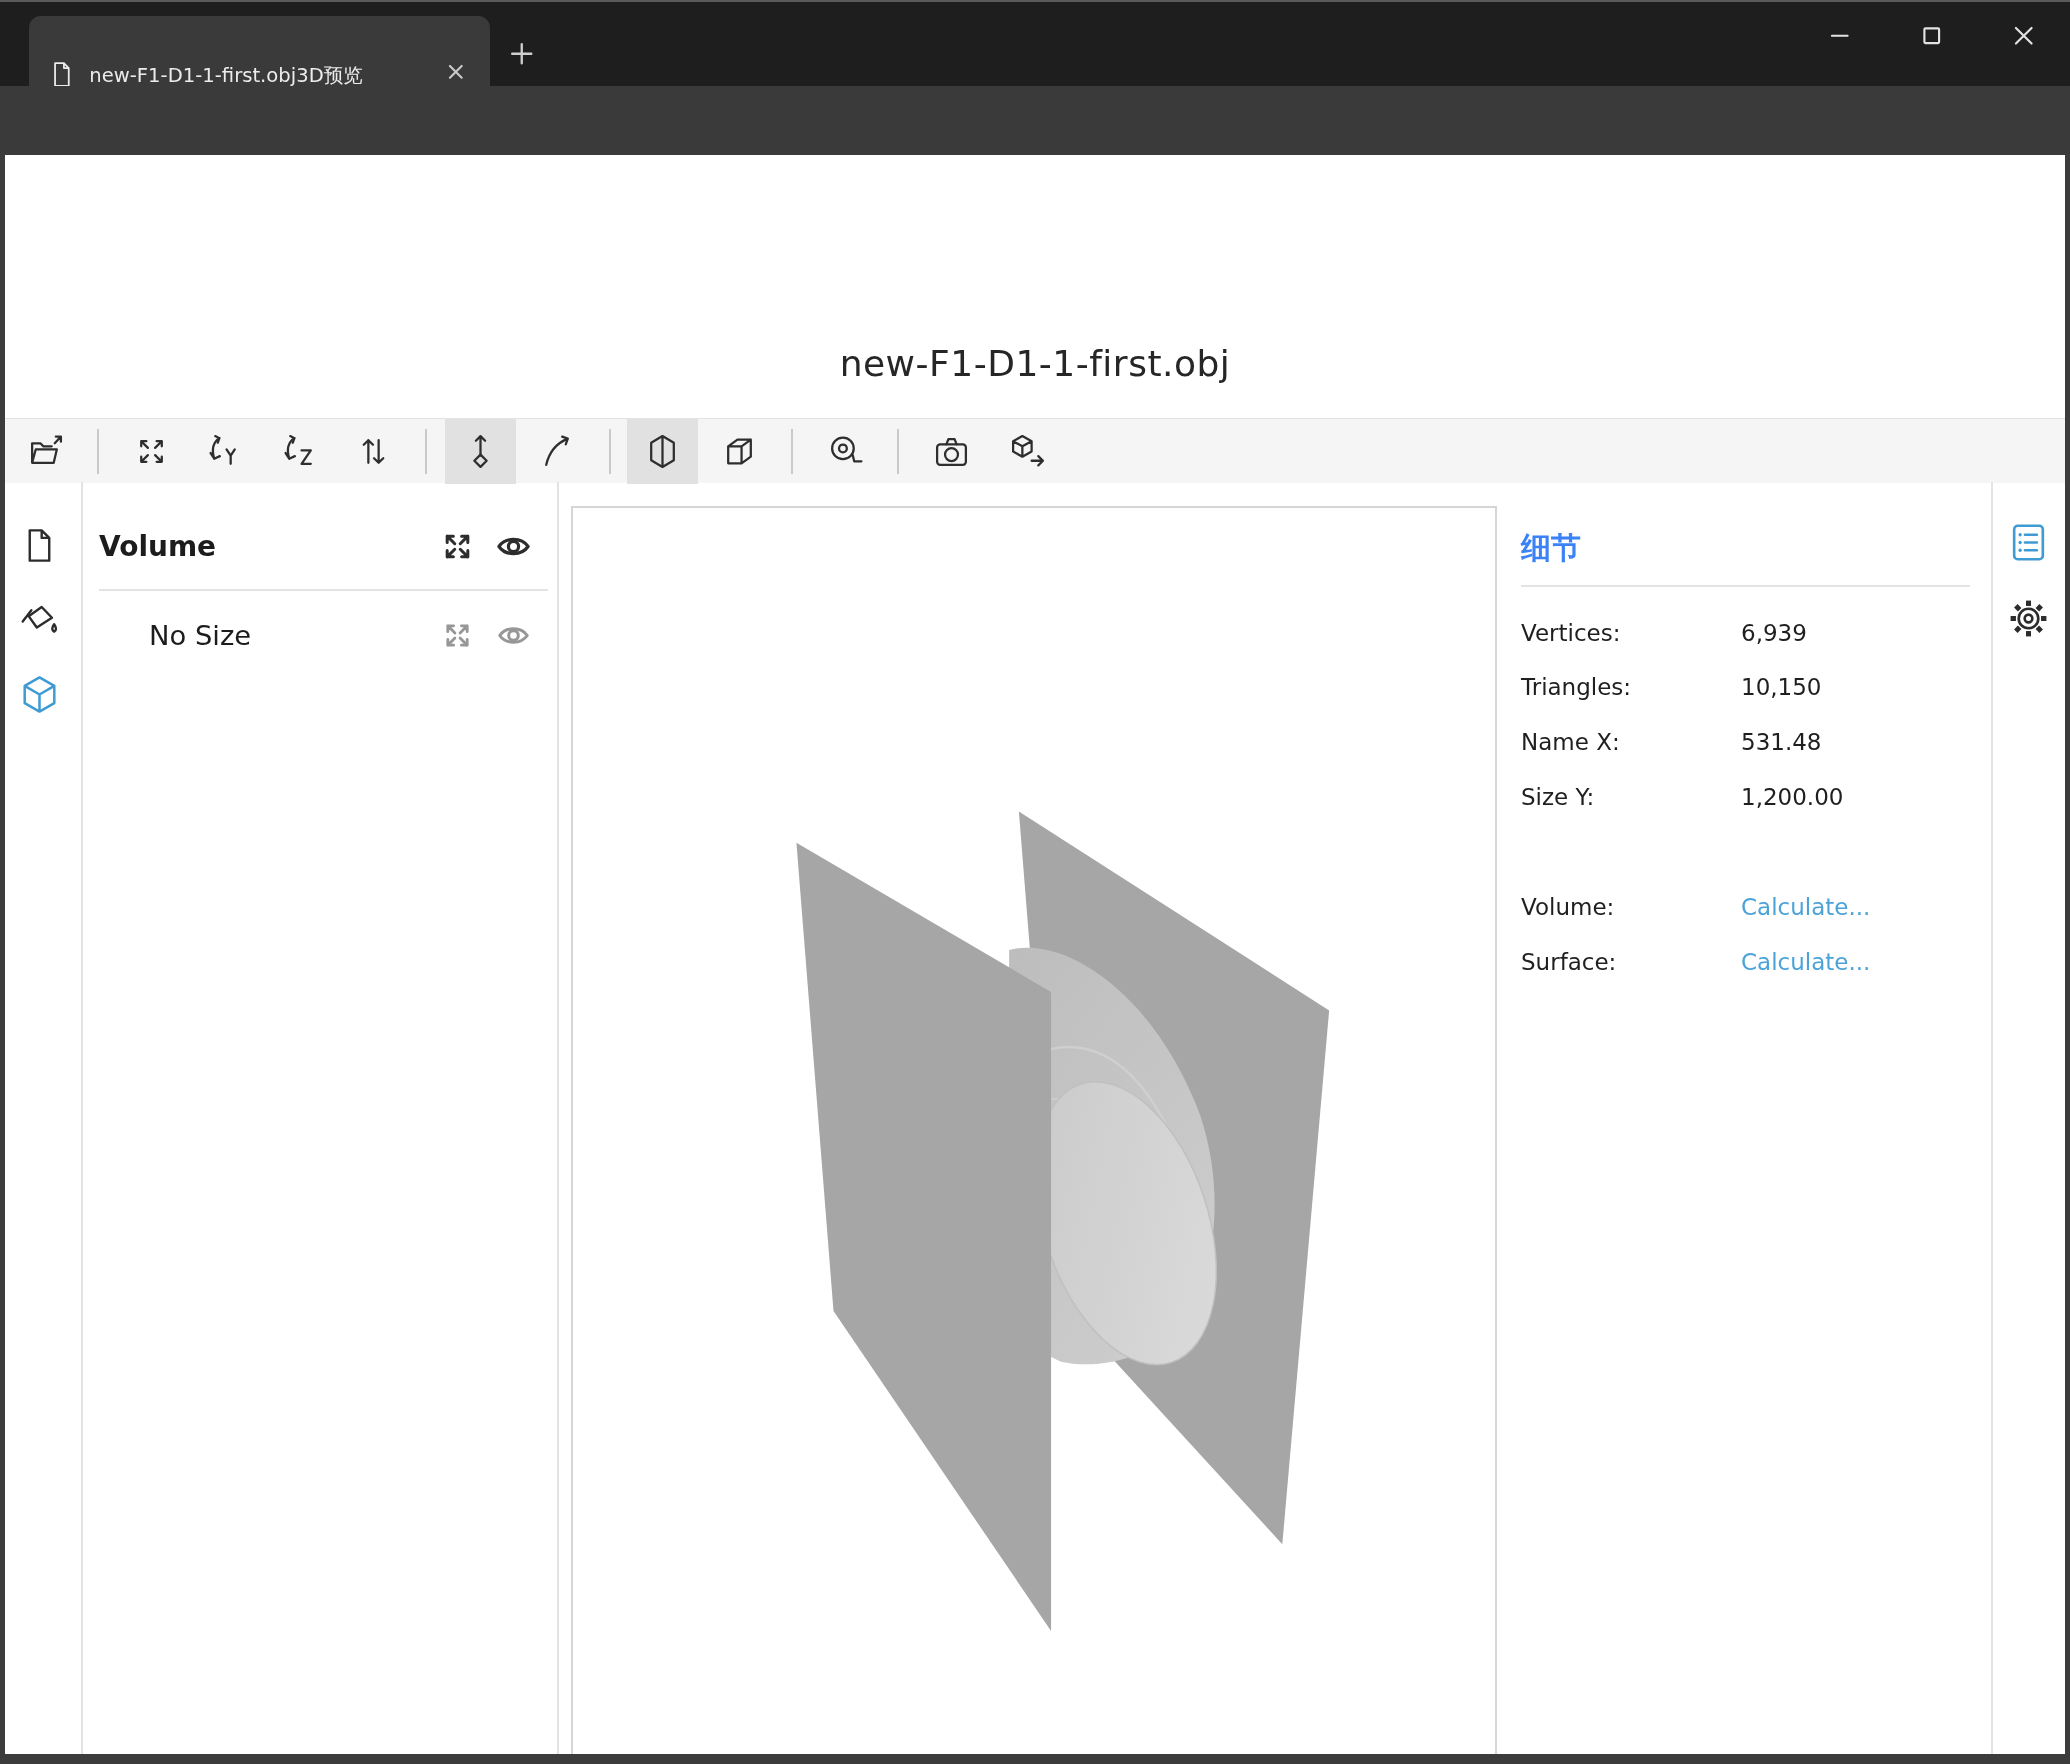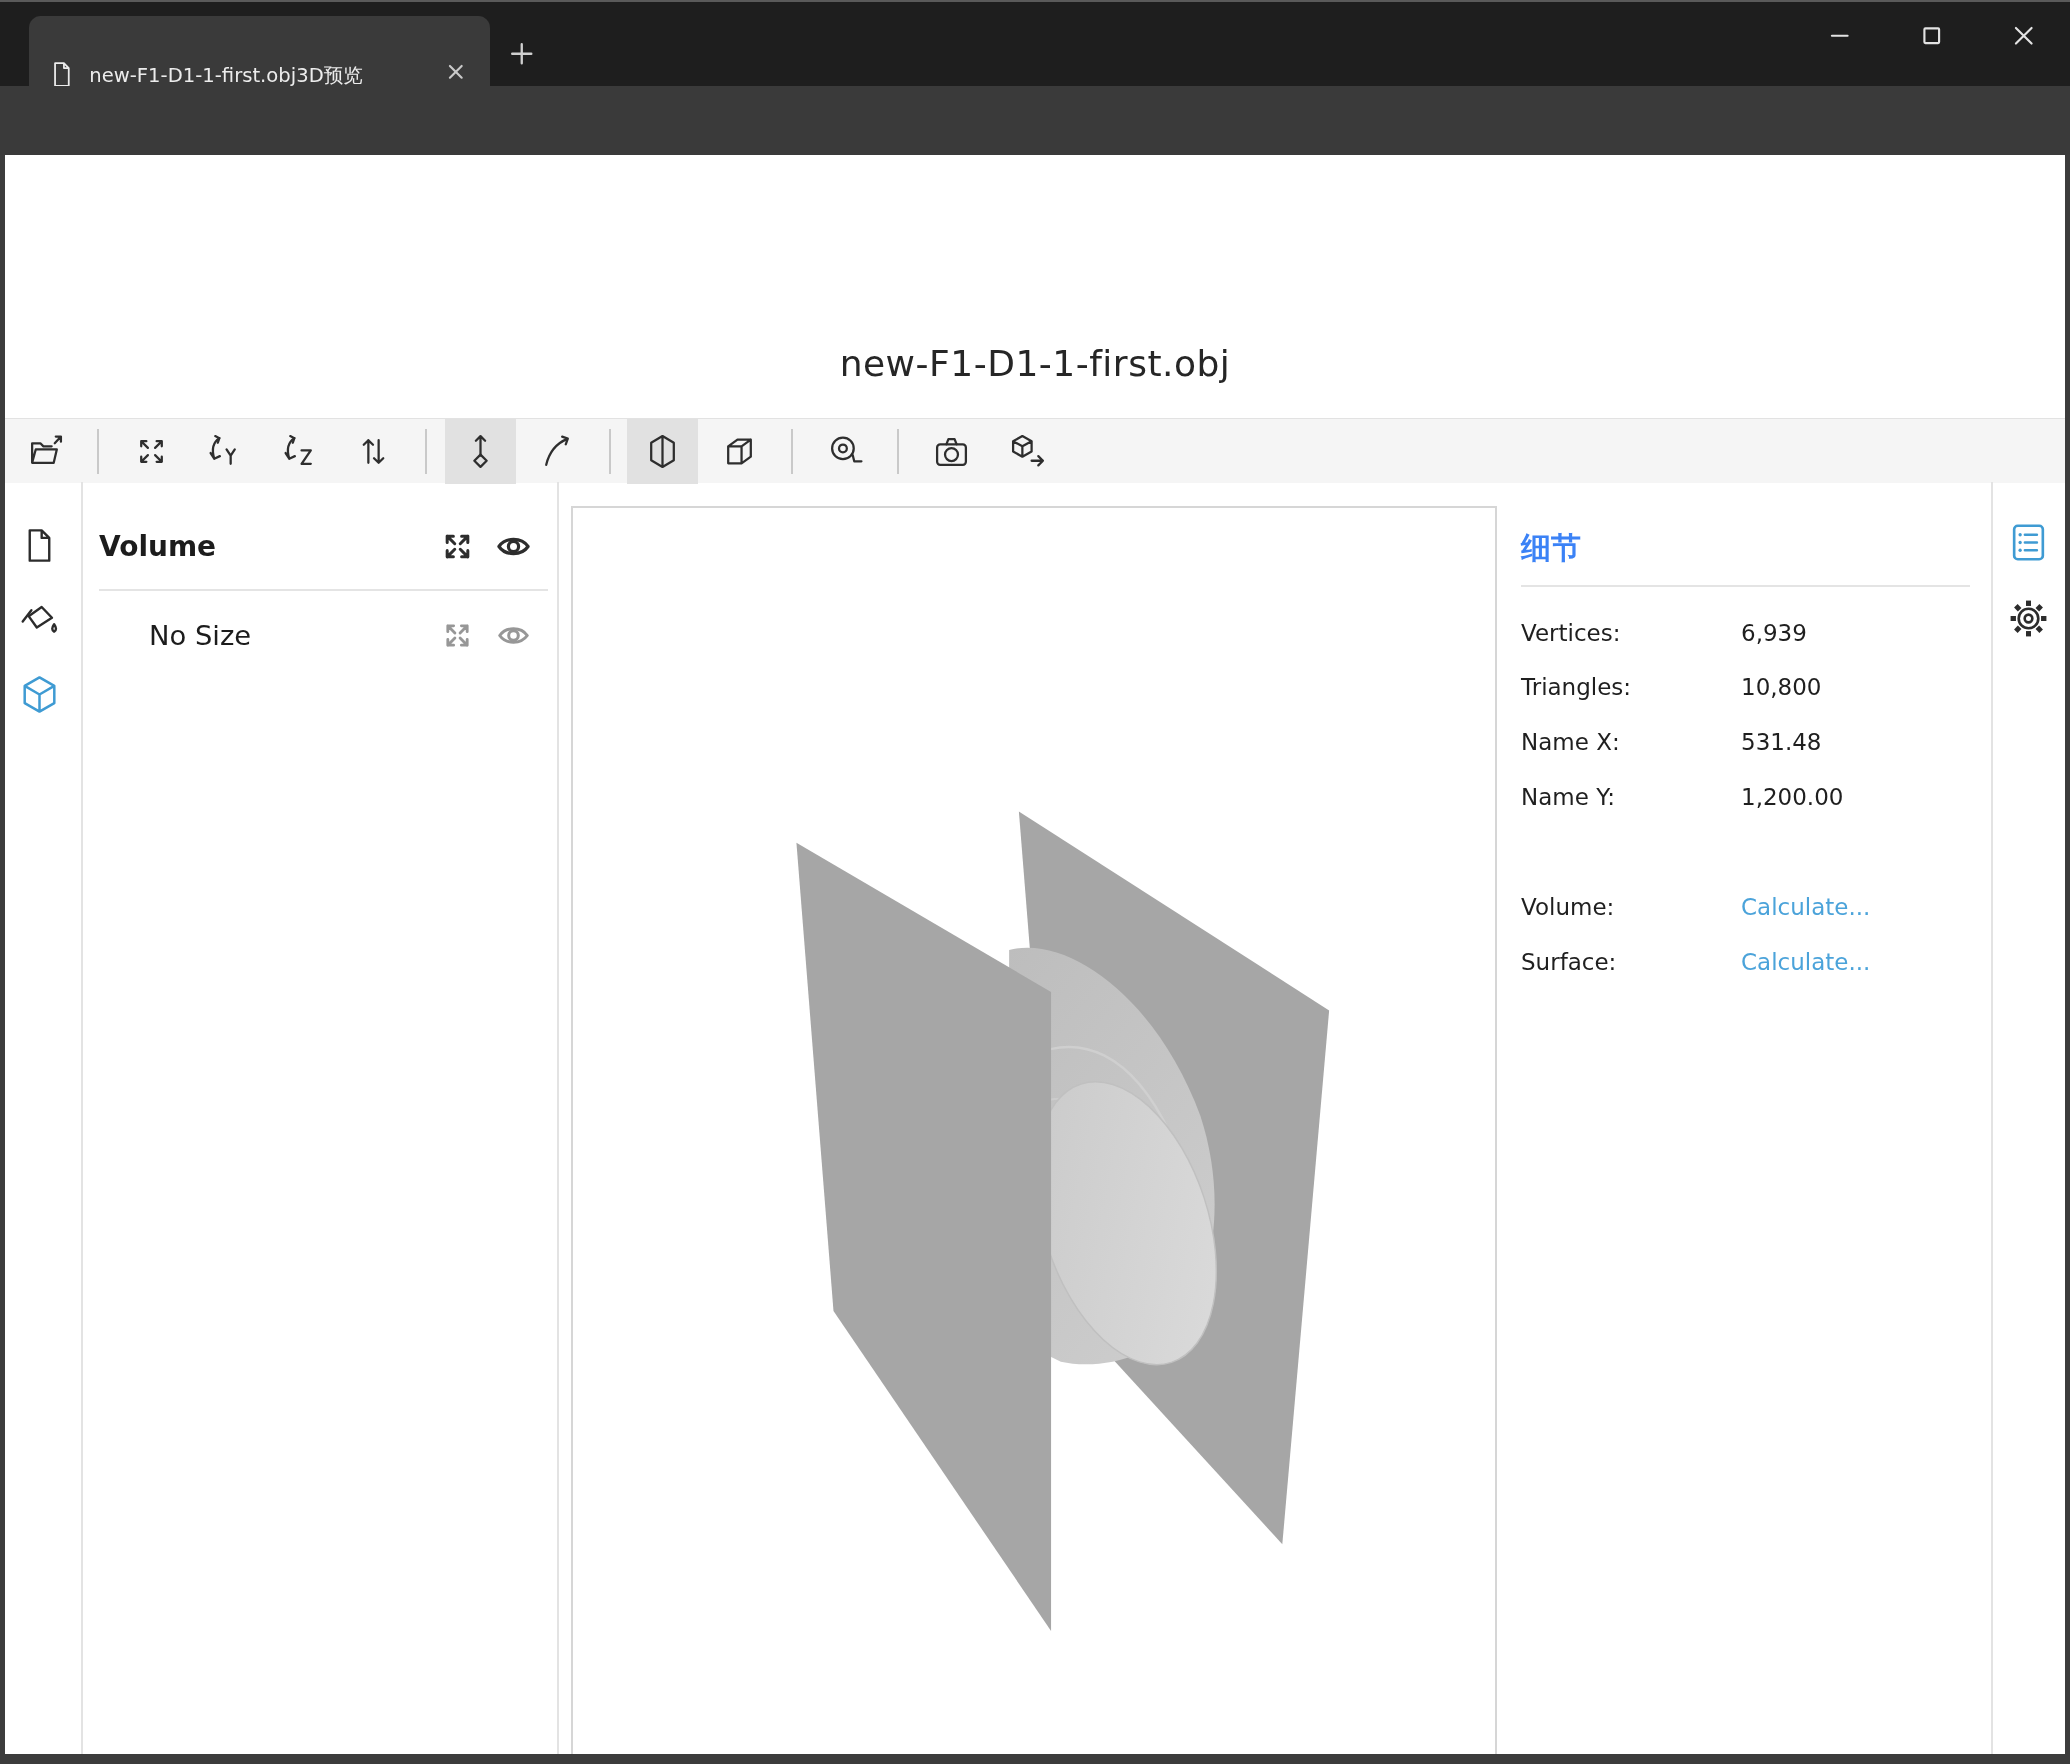--- a/index.html
+++ b/index.html
@@ -354,28 +354,28 @@
 
     <div class="abs" id="details-title">细节</div>
     <div class="abs hr" style="left:1521px;top:430px;width:449px"></div>
 
     <div class="drow" style="top:465px">
       <span>Vertices:</span>
       <span class="dval">6,939</span>
     </div>
     <div class="drow" style="top:519px">
       <span>Triangles:</span>
-      <span class="dval">10,800</span>
+      <span class="dval">10,150</span>
     </div>
     <div class="drow" style="top:574px">
       <span>Name X:</span>
       <span class="dval">531.48</span>
     </div>
     <div class="drow" style="top:629px">
-      <span>Name Y:</span>
+      <span>Size Y:</span>
       <span class="dval">1,200.00</span>
     </div>
     <div class="drow" style="top:739px">
       <span>Volume:</span>
       <span class="dval lnk">Calculate...</span>
     </div>
     <div class="drow" style="top:794px">
       <span>Surface:</span>
       <span class="dval lnk">Calculate...</span>
     </div>

